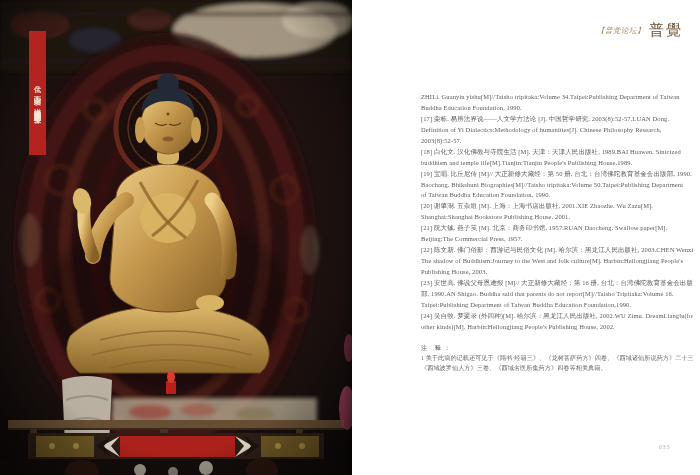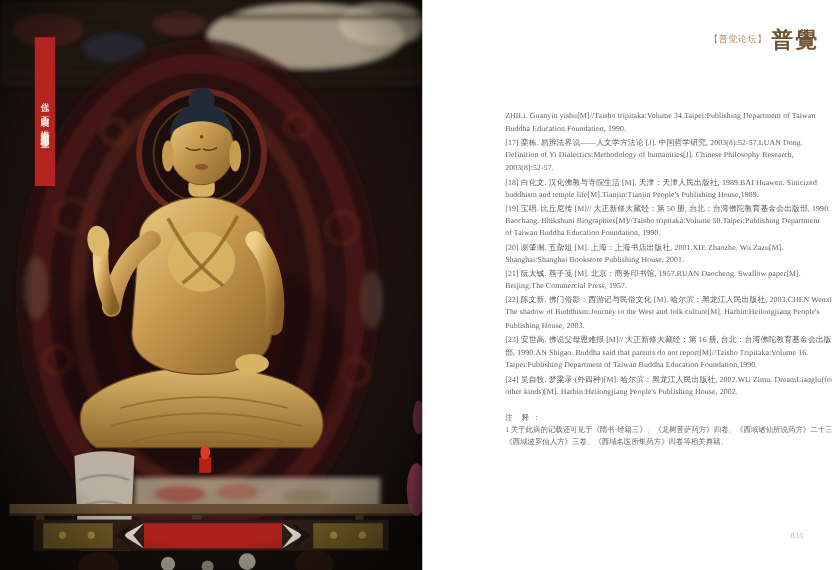--- a/index.html
+++ b/index.html
@@ -16,22 +16,22 @@
     writing-mode:vertical-rl;text-orientation:upright;
     font-size:7.5px;letter-spacing:.6px;line-height:17px;
     text-align:center;box-sizing:border-box;padding-top:3px;
     font-family:"Liberation Serif","DejaVu Serif",serif;
   }
   .gutter{position:absolute;left:344px;top:0;width:8px;height:475px;
     background:linear-gradient(to right,rgba(0,0,0,0),rgba(0,0,0,.22));pointer-events:none;}
   
   .text-page{position:absolute;left:352px;top:0;width:348px;height:475px;background:#ffffff;}
   .page-header{position:absolute;top:21px;right:17px;display:flex;align-items:center;gap:4px;white-space:nowrap;}
-  .forum-label{font-size:7.5px;color:#a8875c;letter-spacing:.5px;}
-  .journal-title{font-size:18px;font-weight:bold;color:#6e5232;letter-spacing:2px;}
+  .forum-label{font-size:7.5px;color:#a8875c;letter-spacing:.5px;font-style:italic;}
+  .journal-title{font-size:15px;font-weight:normal;color:#6e5232;letter-spacing:2px;}
   .refs{position:absolute;left:69px;top:93px;width:272px;color:#5c5c5c;font-size:6.5px;}
   .ref-line{height:10.95px;white-space:nowrap;overflow:hidden;letter-spacing:.1px;}
   .notes{position:absolute;left:69px;top:344px;width:272px;color:#666;font-size:6.2px;}
   .notes-heading{letter-spacing:3px;height:10px;color:#555;}
   .note-line{height:10.3px;white-space:nowrap;overflow:hidden;}
   .page-number{position:absolute;right:30px;top:443px;font-size:6.5px;color:#b5b2ae;letter-spacing:.5px;}
 </style>
 </head>
 <body>
 

